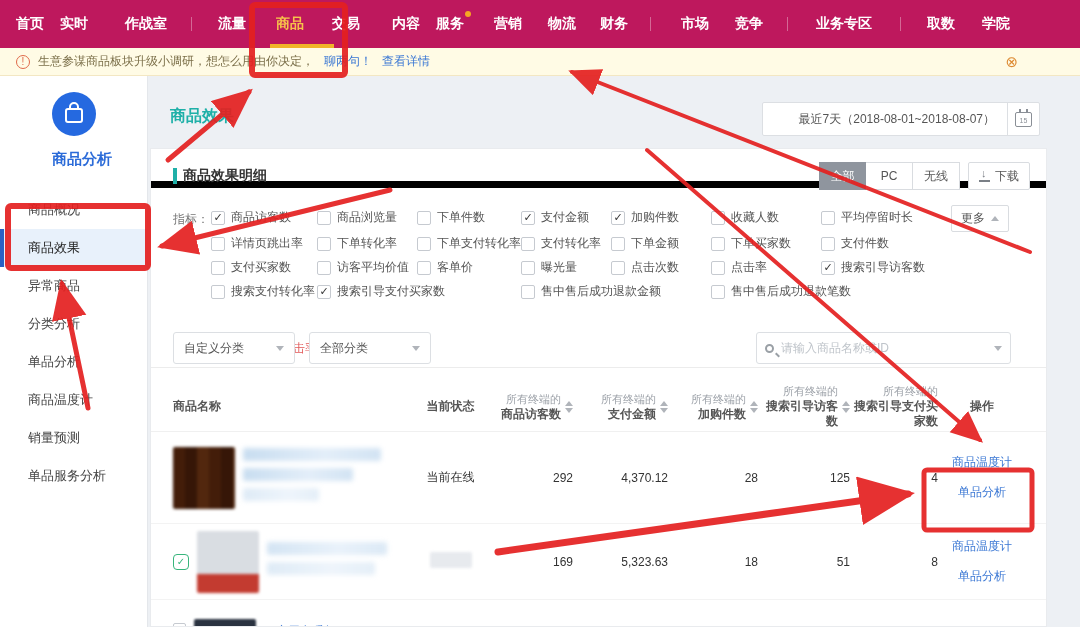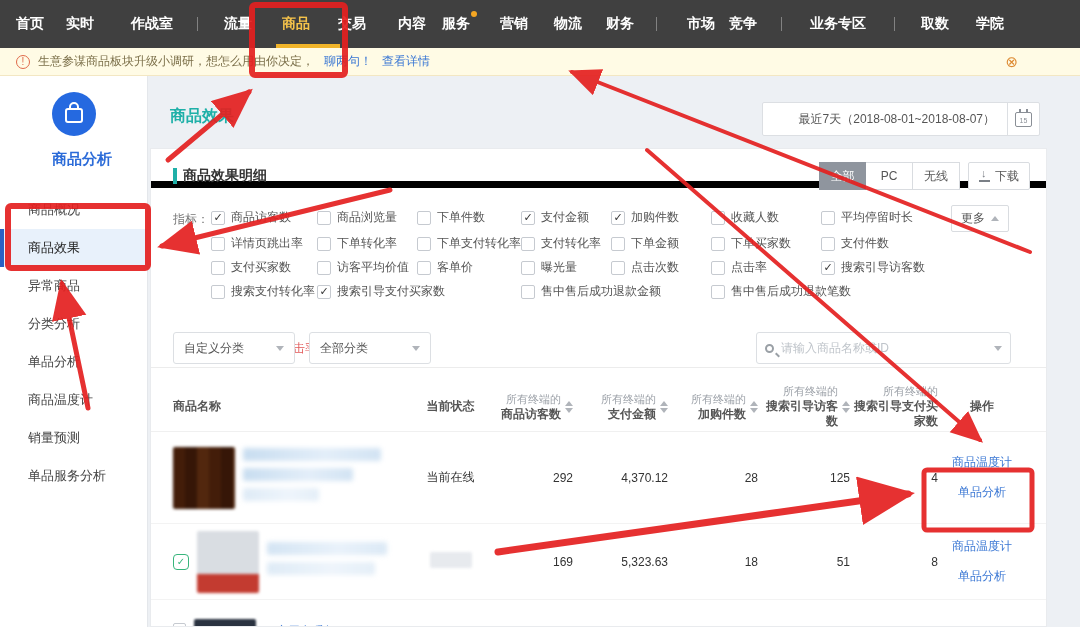--- a/index.html
+++ b/index.html
@@ -1,21 +1,21 @@
 <!DOCTYPE html>
 <html><head>
 <meta charset="utf-8">
 <style>
   * { margin:0; padding:0; box-sizing:border-box; }
   html,body { width:1080px; height:627px; }
   body { font-family:"Liberation Sans","DejaVu Sans",sans-serif; background:#fff; }
   #app { position:relative; width:1080px; height:627px; overflow:hidden; background:#edf0f4; }
 
   
-  .nav { position:absolute; left:0; top:0; width:1080px; height:48px; background:#404040; display:flex; align-items:center; z-index:5; }
+  .nav { position:absolute; left:0; top:0; width:1080px; height:48px; background:#be185d; display:flex; align-items:center; z-index:5; }
   .nav-item { color:#fff; font-size:14px; font-weight:600; white-space:nowrap; cursor:pointer; position:relative; }
   .nav-divider { width:1px; height:14px; background:rgba(255,255,255,.35); }
   .nav-item.active { color:#f6c34a; }
   .nav-item.active .underbar { position:absolute; left:-6px; bottom:-15px; width:64px; height:4px; background:#f0b429; }
   .nav-badge { position:absolute; top:-4px; right:-7px; width:6px; height:6px; border-radius:50%; background:#f5a623; }
 
   
   .notice { position:absolute; left:0; top:48px; width:1080px; height:28px; background:#fffbe5; border-bottom:1px solid #f3e7c3; display:flex; align-items:center; font-size:12px; color:#7b6f49; z-index:4; }
   .warn-ico { display:inline-flex; align-items:center; justify-content:center; width:14px; height:14px; border:1px solid #e06a4a; color:#e06a4a; border-radius:50%; font-size:10px; margin:0 8px 0 16px; }
   .notice a { color:#3a77d4; text-decoration:none; margin-left:10px; }
@@ -105,34 +105,34 @@
   
   #anno { position:absolute; left:0; top:0; width:1080px; height:627px; z-index:60; pointer-events:none; }
 </style>
 </head>
 <body>
 
 <div id="app">
 
   <div class="nav">
     <span class="nav-item" style="margin-left:16px">首页</span>
-    <span class="nav-item" style="margin-left:22px">实时</span>
+    <span class="nav-item" style="margin-left:16px">实时</span>
     <span class="nav-item" style="margin-left:37px">作战室</span>
     <span class="nav-divider" style="margin-left:24px"></span>
     <span class="nav-item" style="margin-left:26px">流量</span>
     <span class="nav-item active" style="margin-left:30px"><span>商品</span><span class="underbar"></span></span>
     <span class="nav-item" style="margin-left:28px">交易</span>
     <span class="nav-item" style="margin-left:32px">内容</span>
     <span class="nav-item" style="margin-left:16px"><span>服务</span><span class="nav-badge"></span></span>
     <span class="nav-item" style="margin-left:30px">营销</span>
     <span class="nav-item" style="margin-left:26px">物流</span>
     <span class="nav-item" style="margin-left:24px">财务</span>
     <span class="nav-divider" style="margin-left:22px"></span>
     <span class="nav-item" style="margin-left:30px">市场</span>
-    <span class="nav-item" style="margin-left:14px">竞争</span>
+    <span class="nav-item" style="margin-left:26px">竞争</span>
     <span class="nav-divider" style="margin-left:24px"></span>
     <span class="nav-item" style="margin-left:28px">业务专区</span>
     <span class="nav-divider" style="margin-left:28px"></span>
     <span class="nav-item" style="margin-left:26px">取数</span>
     <span class="nav-item" style="margin-left:27px">学院</span>
   </div>
 
   <div class="notice">
     <span class="warn-ico">!</span>
     <span>生意参谋商品板块升级小调研，想怎么用由你决定，</span>

